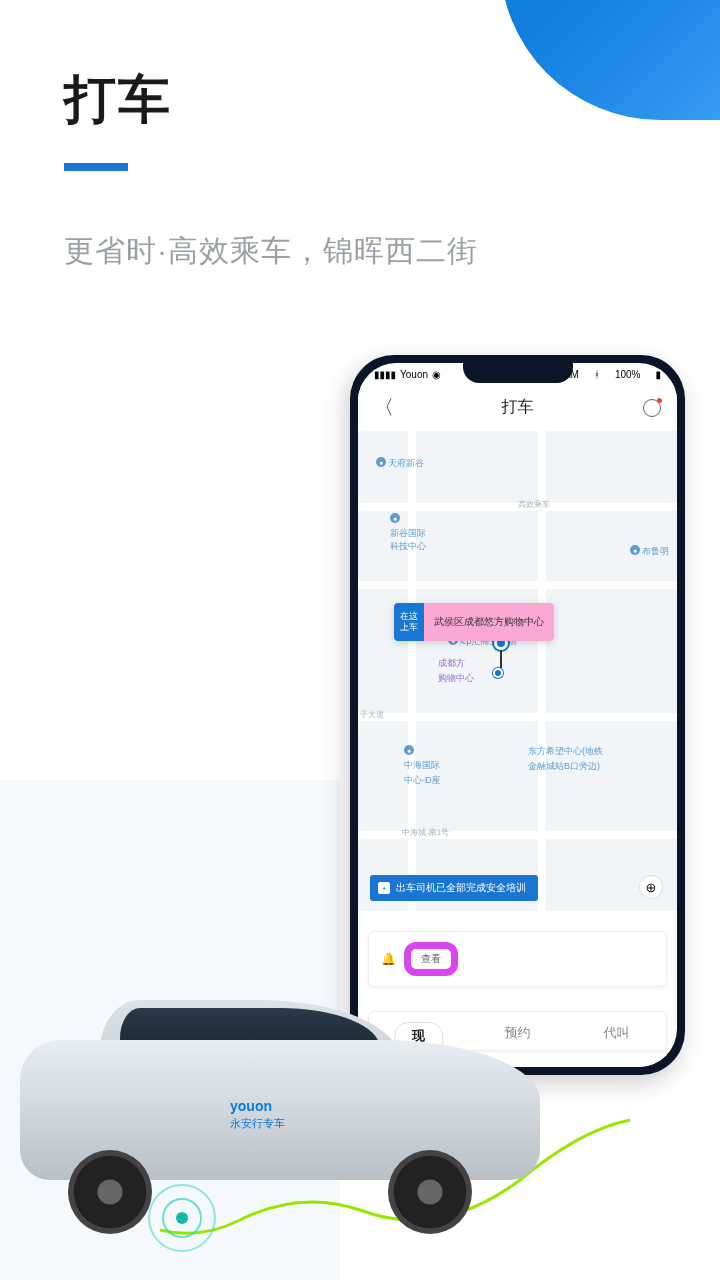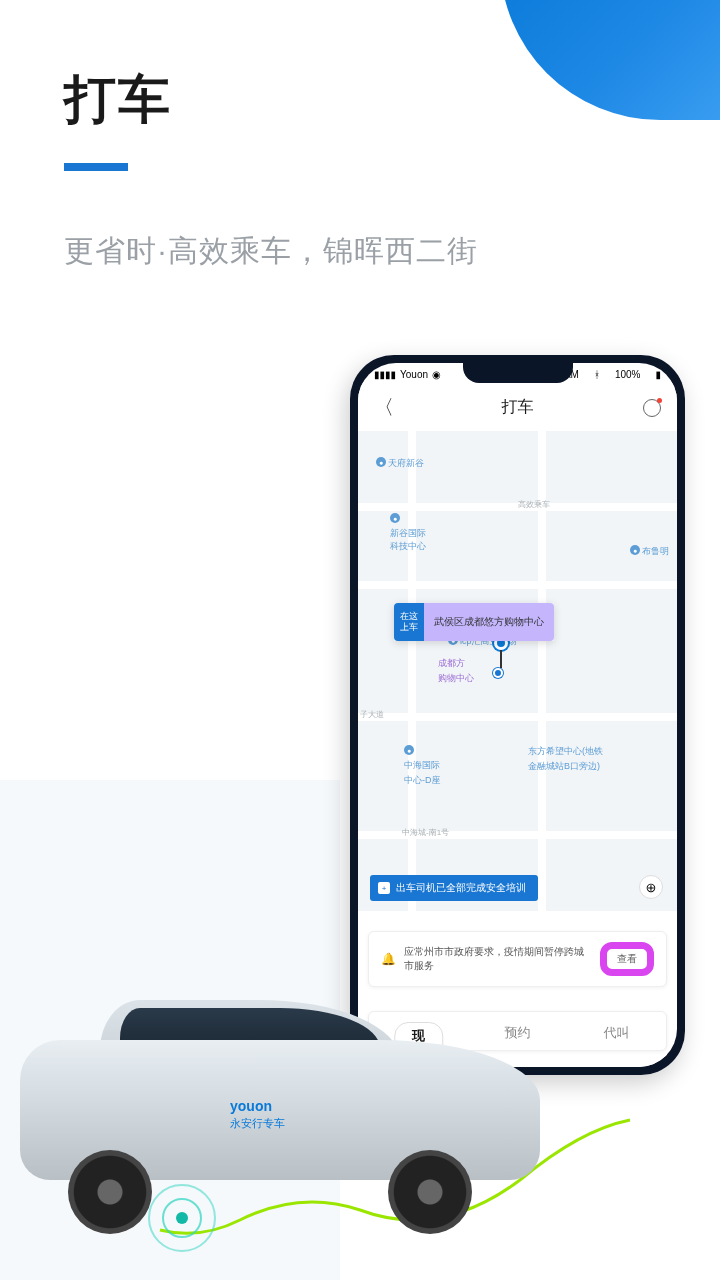--- a/index.html
+++ b/index.html
@@ -37,21 +37,21 @@
 .map-road-h { position: absolute; left: 0; right: 0; height: 8px; background: #fff; }
 .map-road-v { position: absolute; top: 0; bottom: 0; width: 8px; background: #fff; }
 .poi { position: absolute; font-size: 9px; color: #5c9dd6; display: flex; align-items: flex-start; gap: 2px; }
 .poi-icon { width: 10px; height: 10px; background: #5c9dd6; border-radius: 50%; flex-shrink: 0; display: flex; align-items: center; justify-content: center; color: #fff; font-size: 7px; }
 .poi-purple { color: #9c6dd6; }
 .street-label { position: absolute; font-size: 8px; color: #aab0b5; }
 
 
 .pickup-tip { position: absolute; top: 172px; left: 36px; display: flex; align-items: stretch; box-shadow: 0 2px 8px rgba(0,0,0,0.15); z-index: 5; }
 .tip-left { background: #1976d2; color: #fff; font-size: 9px; padding: 4px 6px; border-radius: 4px 0 0 4px; display: flex; flex-direction: column; justify-content: center; line-height: 1.2; }
-.tip-right { background: #c4b5fd; color: #333; font-size: 10px; padding: 12px 10px; border-radius: 0 4px 4px 0; display: flex; align-items: center; }
+.tip-right { background: #f9a8d4; color: #333; font-size: 10px; padding: 12px 10px; border-radius: 0 4px 4px 0; display: flex; align-items: center; }
 
 
 .map-pin { position: absolute; top: 205px; left: 136px; z-index: 4; }
 .pin-head { width: 14px; height: 14px; background: #0a7ad8; border: 3px solid #fff; border-radius: 50%; box-shadow: 0 0 0 2px #0a7ad8; }
 .pin-stem { width: 2px; height: 18px; background: #333; margin: 0 auto; }
 .loc-dot { position: absolute; top: 232px; left: 130px; width: 20px; height: 20px; z-index: 3; }
 .loc-dot-inner { width: 10px; height: 10px; background: #1976d2; border: 2px solid #fff; border-radius: 50%; box-shadow: 0 0 0 1px #1976d2; position: absolute; top: 5px; left: 5px; }
 
 
 .safety-banner { position: absolute; top: 444px; left: 12px; background: #1976d2; color: #fff; font-size: 10px; padding: 6px 12px 6px 8px; border-radius: 3px; display: flex; align-items: center; gap: 6px; z-index: 6; }
@@ -192,21 +192,20 @@
 
       <div class="safety-banner">
         <span class="safety-shield">+</span>
         <span>出车司机已全部完成安全培训</span>
       </div>
       <div class="locate-btn">⊕</div>
     </div>
 
     <div class="notice-card">
       <span class="bell-icon">🔔</span>
-      <span class="notice-text">应常州市市政府要求，疫情期间暂停跨城市服务</span>
       <span class="view-btn">查看</span>
     </div>
 
     <div class="tabs-card">
       <div class="tab-item active">
           <span class="tab-pill">现在</span>
         </div>
       <div class="tab-item">预约</div>
       <div class="tab-item">代叫</div>
     </div>

